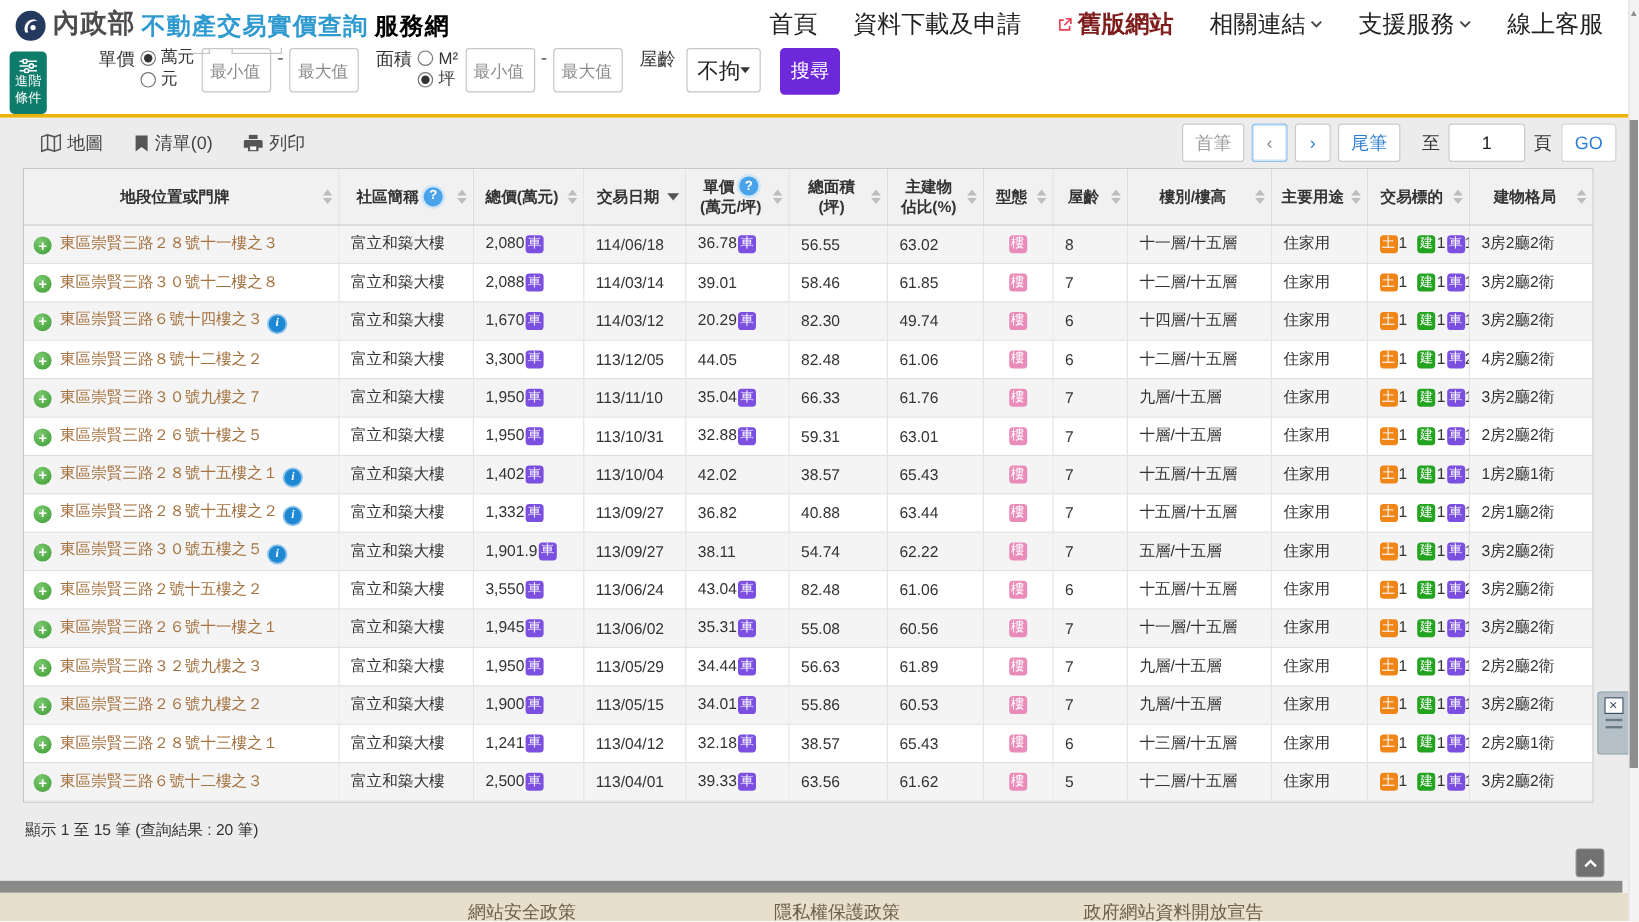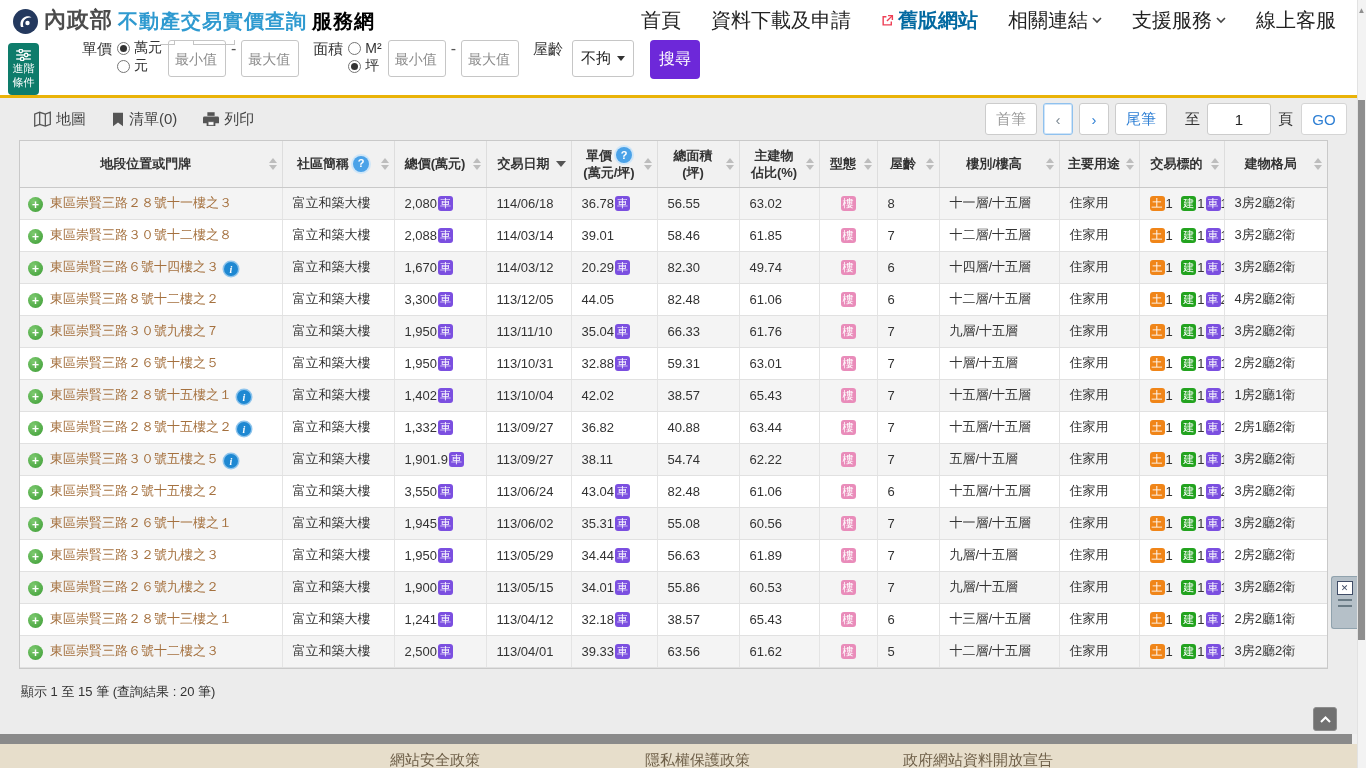--- a/index.html
+++ b/index.html
@@ -8,41 +8,41 @@
           font-family:"Liberation Sans","DejaVu Sans",sans-serif; overflow:hidden; }
 
   
   .topbar { height:40px; display:flex; justify-content:space-between; align-items:center; padding:0 30px 0 12px; background:#fff; }
   .brand { display:flex; align-items:flex-end; gap:5px; }
   .brand-ministry { font-family:"Liberation Serif","DejaVu Serif",serif; font-size:22px; font-weight:bold; color:#4c4c4c; letter-spacing:1px; }
   .brand-blue { font-size:20px; font-weight:bold; color:#2f9ad0; letter-spacing:1px; }
   .brand-orange { font-size:20px; font-weight:bold; color:#000000; letter-spacing:1px;font-family:Liberation Mono, monospace; }
   .topnav { display:flex; align-items:center; gap:30px; font-size:20px; }
   .topnav a { color:#222; text-decoration:none; display:flex; align-items:center; gap:4px; cursor:pointer; }
-  .topnav a.ext { color:#0369a1; font-weight:bold; }
+  .topnav a.ext { color:#7f1d1d; font-weight:bold; }
 
   
   .filterbar { position:relative; height:58px; border-bottom:3px solid #eab308; display:flex; align-items:flex-start; padding-left:82px; background:#fff; }
   .cutoff { position:absolute; top:0; height:5px; border:1px solid #c4c4c4; border-top:none; }
   .cut1 { left:160px; width:15px; border-left:none; }
   .cut2 { left:193px; width:42px; }
   .advbtn { position:absolute; left:8px; top:3px; width:31px; height:52px; background:#0e7c6b; color:#fff; border:none; border-radius:4px;
             font-size:11px; line-height:13px; display:flex; flex-direction:column; align-items:center; justify-content:center; gap:1px; cursor:pointer; }
   .flabel { font-size:15px; color:#333; margin-right:5px; }
   .rgroup { display:flex; flex-direction:column; justify-content:center; gap:2px; font-size:14px; color:#333; margin-right:6px; }
   .radio-row { display:flex; align-items:center; gap:4px; height:16px; cursor:pointer; white-space:nowrap; }
   .radio { width:13px; height:13px; border:1px solid #767676; border-radius:50%; background:#fff; position:relative; flex:0 0 auto; }
   .radio.checked::after { content:""; position:absolute; inset:2px; border-radius:50%; background:#333; }
   .fin { width:58px; height:37px; border:1px solid #c6c6c6; border-radius:3px; font-size:14px; padding:0 6px; color:#333;
          font-family:"Liberation Sans","DejaVu Sans",sans-serif; }
   .fin::placeholder { color:#8c8c8c; }
   .dash { color:#555; margin:0 5px; }
   .gap { width:14px; }
   .fselect { width:62px; height:37px; border:1px solid #c6c6c6; border-radius:3px; background:#fff; display:flex; align-items:center;
-             justify-content:space-between; padding:0 8px; font-size:15px; color:#222; margin-left:4px; cursor:pointer; }
+             justify-content:space-between; padding:0 8px; font-size:18px; color:#222; margin-left:4px; cursor:pointer; }
   .caret { width:0; height:0; border-left:4px solid transparent; border-right:4px solid transparent; border-top:5px solid #333; }
   .searchbtn { width:50px; height:39px; background:#6d28d9; color:#fff; border:none; border-radius:4px; font-size:16px; margin-left:16px; cursor:pointer; }
 
   
   .main { background:#ececec; height:636px; padding:0 19px; }
   .toolbar { height:42px; display:flex; align-items:center; justify-content:space-between; }
   .tool-left { display:flex; align-items:flex-start; gap:26px; padding-left:15px; font-size:15px; color:#444; }
   .tool-item { display:flex; align-items:center; gap:5px; cursor:pointer; }
   .pagination { display:flex; align-items:center; }
   .pbtn { height:32px; min-width:48px; background:#fff; border:1px solid #ccc; border-radius:3px; font-size:15px; color:#2e7fd4;

